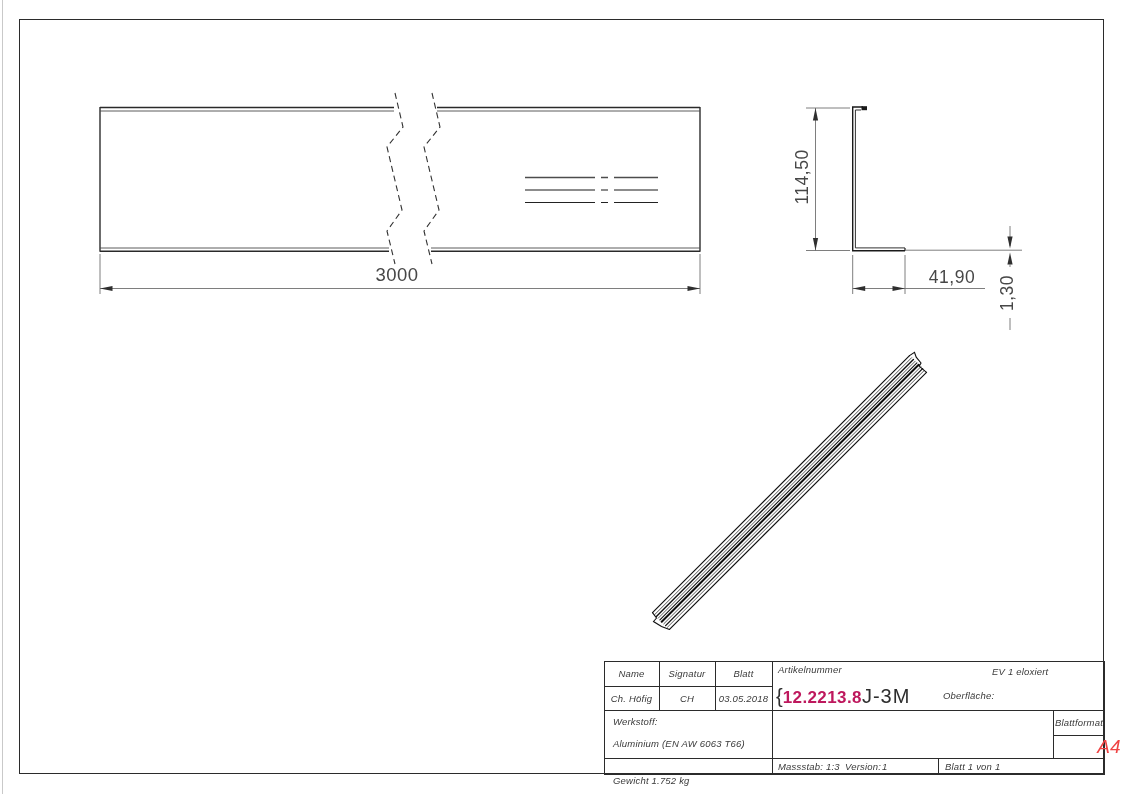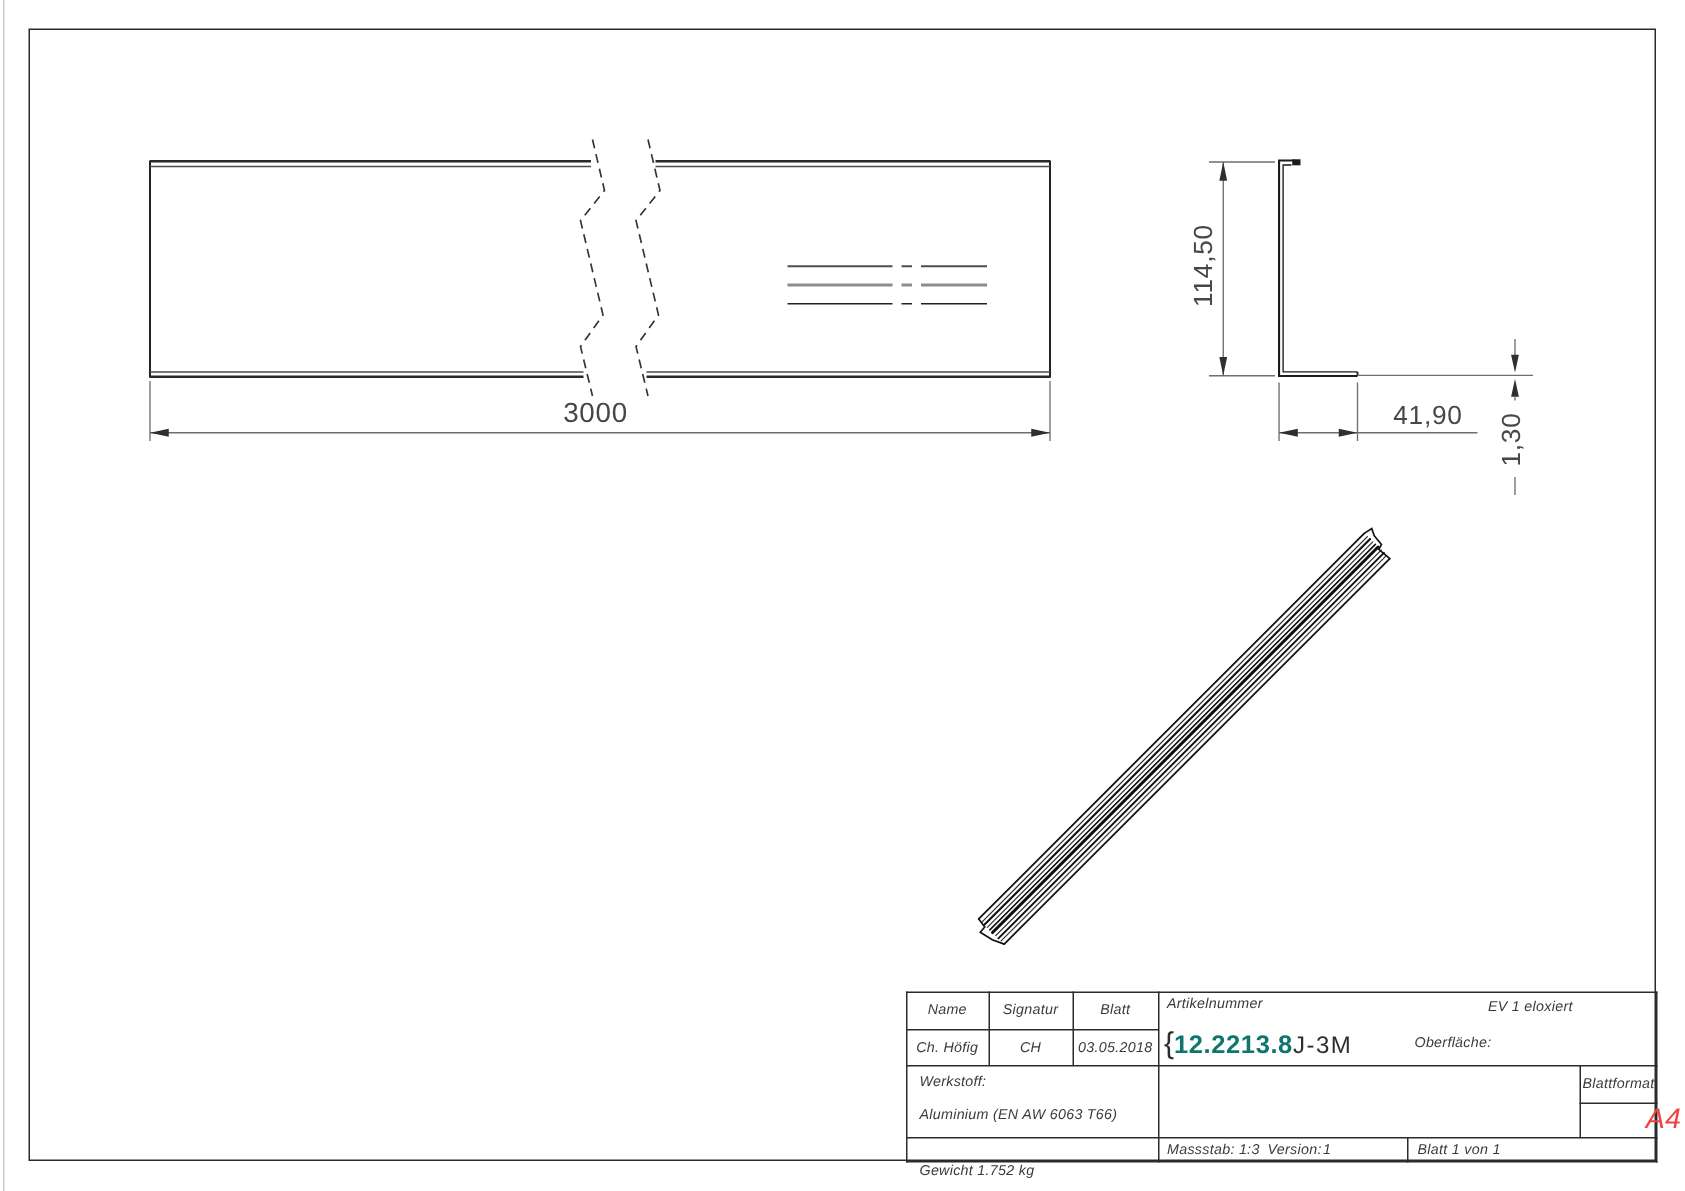--- a/index.html
+++ b/index.html
@@ -10,22 +10,22 @@
   svg{position:absolute;left:0;top:0;}
   svg text{font-family:"Liberation Sans", sans-serif;fill:#474747;letter-spacing:0.5px;}
 
   
   .titleblock{position:absolute;left:604px;top:661px;width:501px;height:114px;font-size:9.5px;color:#3a3a3a;}
   .tb-line{position:absolute;background:#2b2b2b;}
   .cell{position:absolute;display:flex;align-items:center;justify-content:center;letter-spacing:0.2px;font-style:italic;}
   .cell.left{justify-content:flex-start;}
   .artnum-row{position:absolute;left:172px;top:24px;white-space:nowrap;}
   .artnum-pre{font-size:20px;color:#2e2e2e;}
-  .artnum-main{font-size:17px;font-weight:bold;color:#0f766e;letter-spacing:0.4px;}
-  .artnum-suf{font-size:16px;color:#2e2e2e;letter-spacing:1px;}
+  .artnum-main{font-size:17px;font-weight:bold;color:#be185d;letter-spacing:0.4px;}
+  .artnum-suf{font-size:20px;color:#2e2e2e;letter-spacing:1px;}
   .a4{font-size:19px;color:#ef4444;margin-left:30px;}
 </style>
 </head>
 <body>
 
 <div class="canvas">
   <div class="edge-shadow"></div>
   <div class="page-frame"></div>
 
   <svg width="1123" height="794" viewBox="0 0 1123 794">

